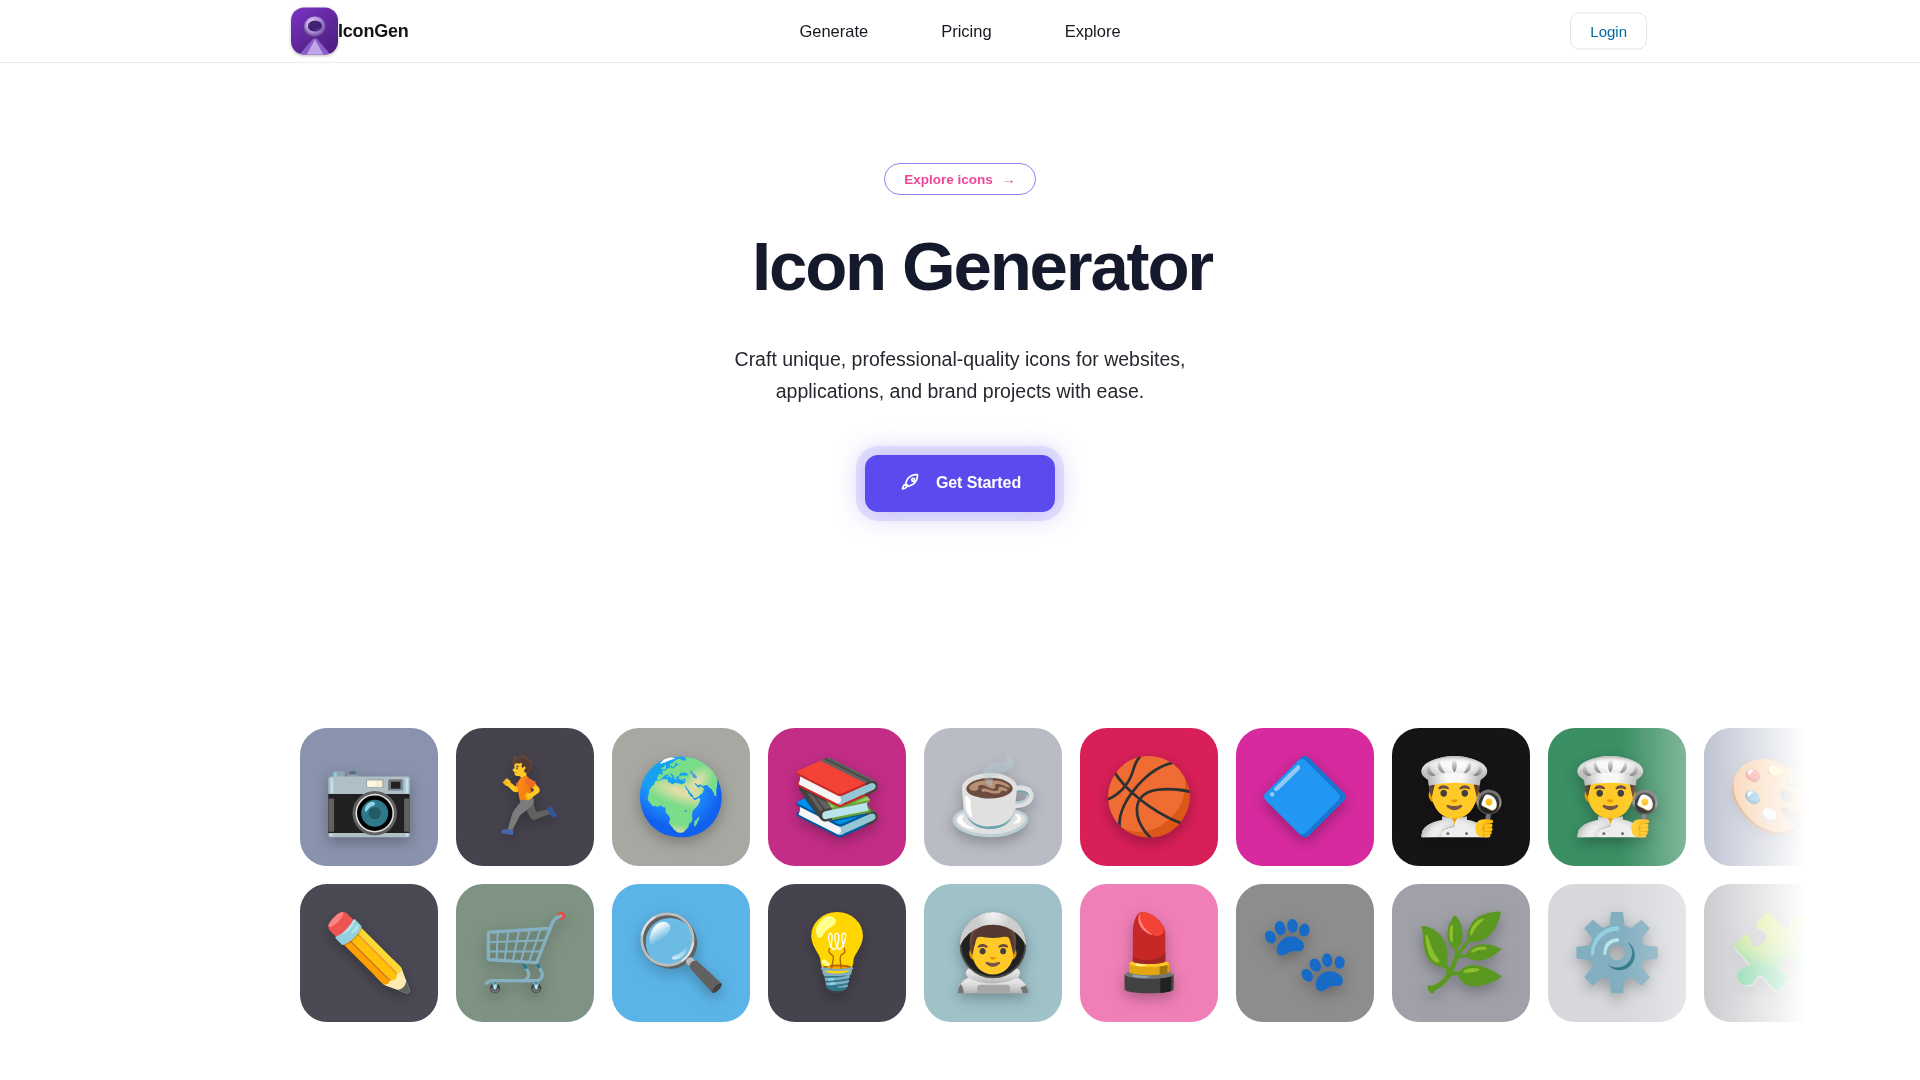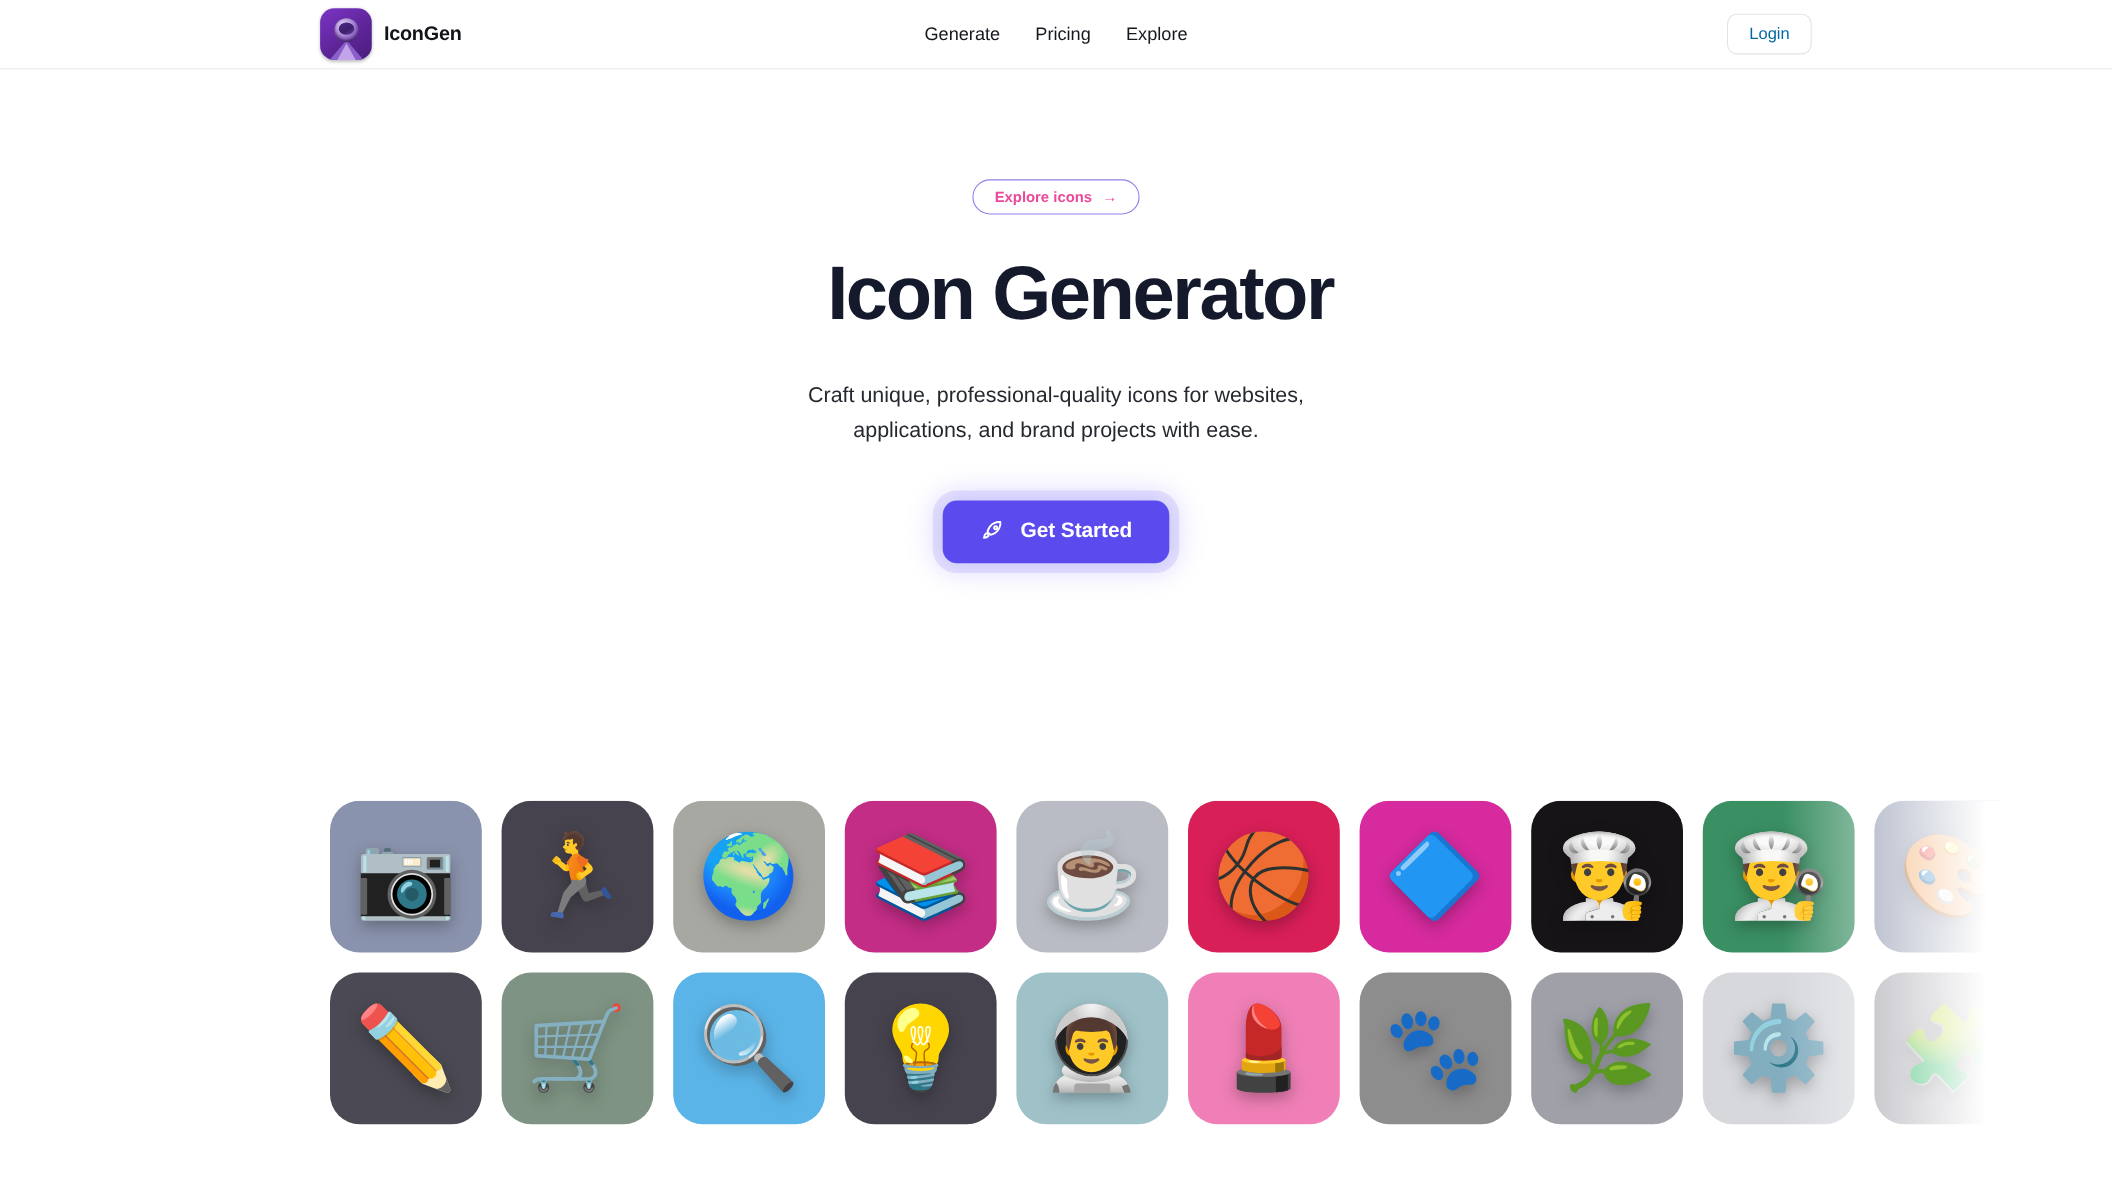--- a/index.html
+++ b/index.html
@@ -29,21 +29,20 @@
     align-items: center;
   }
 
   .brand {
     position: absolute;
     left: 291px;
     top: 50%;
     transform: translateY(-50%);
     display: flex;
     align-items: center;
-    gap: 11px;
     cursor: pointer;
   }
 
   .brand-logo {
     width: 47px;
     height: 47px;
     border-radius: 13px;
     background: linear-gradient(145deg, #7b35c6 0%, #5e2598 55%, #4a1d7d 100%);
     position: relative;
     overflow: hidden;
@@ -93,21 +92,21 @@
     letter-spacing: -0.2px;
     color: #111418;
   }
 
   .nav {
     position: absolute;
     left: 50%;
     transform: translateX(-50%);
     display: flex;
     align-items: center;
-    gap: 32px;
+    gap: 73px;
   }
   .nav-link {
     font-size: 16.5px;
     color: #14181f;
     text-decoration: none;
     font-weight: 400;
     cursor: pointer;
     white-space: nowrap;
   }
 
@@ -176,21 +175,21 @@
     align-items: center;
     justify-content: center;
     gap: 14px;
     height: 57px;
     padding: 0 34px;
     border: none;
     border-radius: 13px;
     background: #5b4bee;
     color: #fff;
     font-family: inherit;
-    font-size: 19px;
+    font-size: 16px;
     font-weight: 700;
     letter-spacing: -0.1px;
     cursor: pointer;
     box-shadow: 0 0 0 9px rgba(126,110,245,.16), 0 0 26px 6px rgba(126,110,245,.30);
   }
   .cta svg { display: block; }
 
   
   .grid-section {
     position: absolute;

